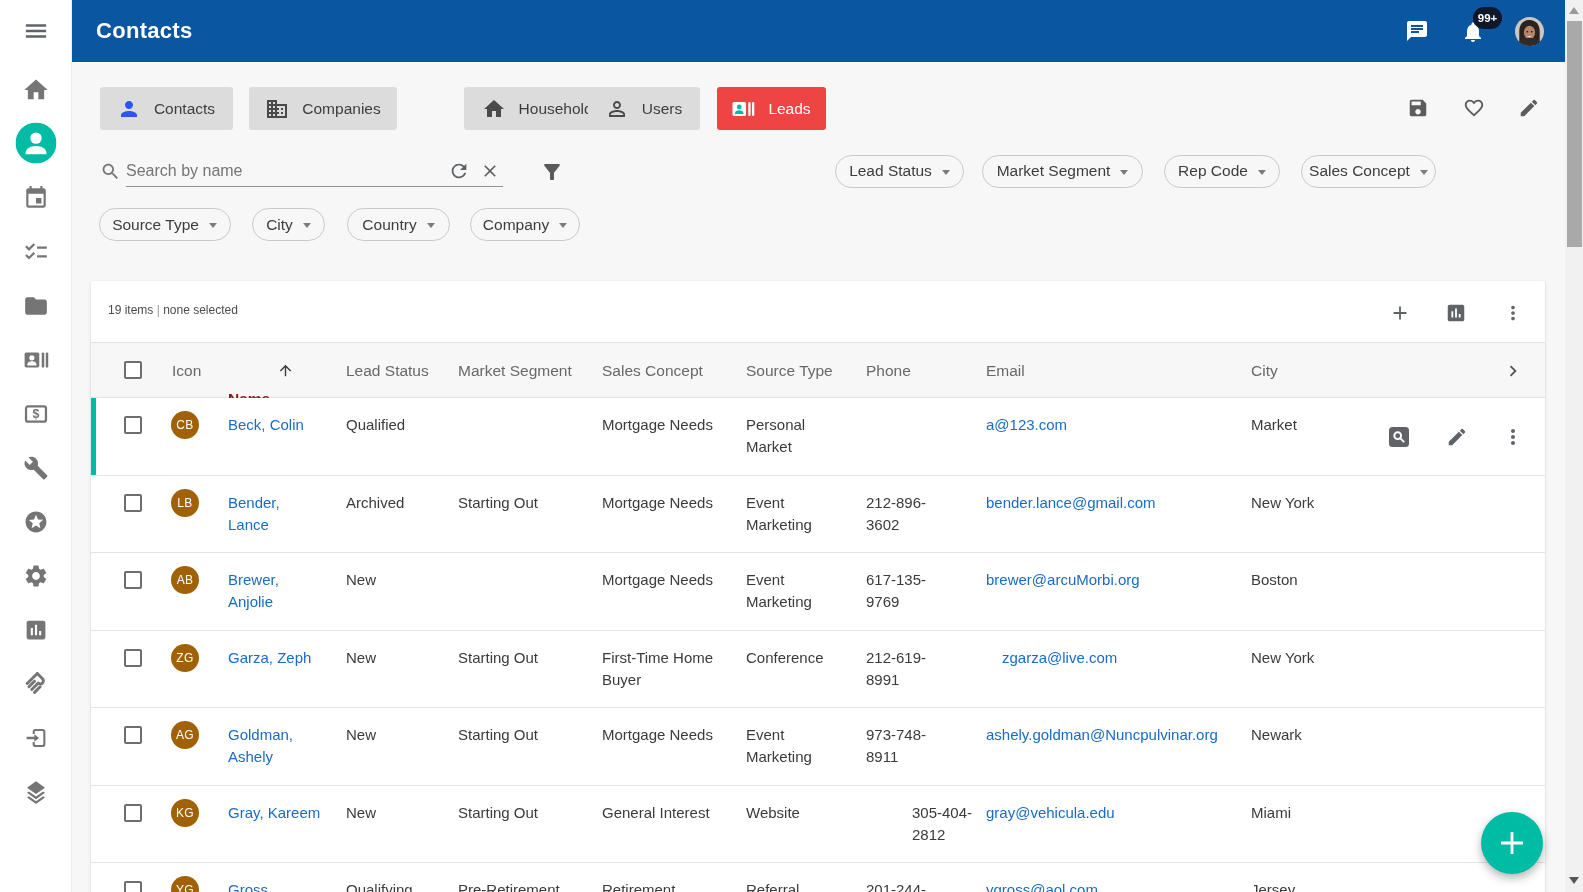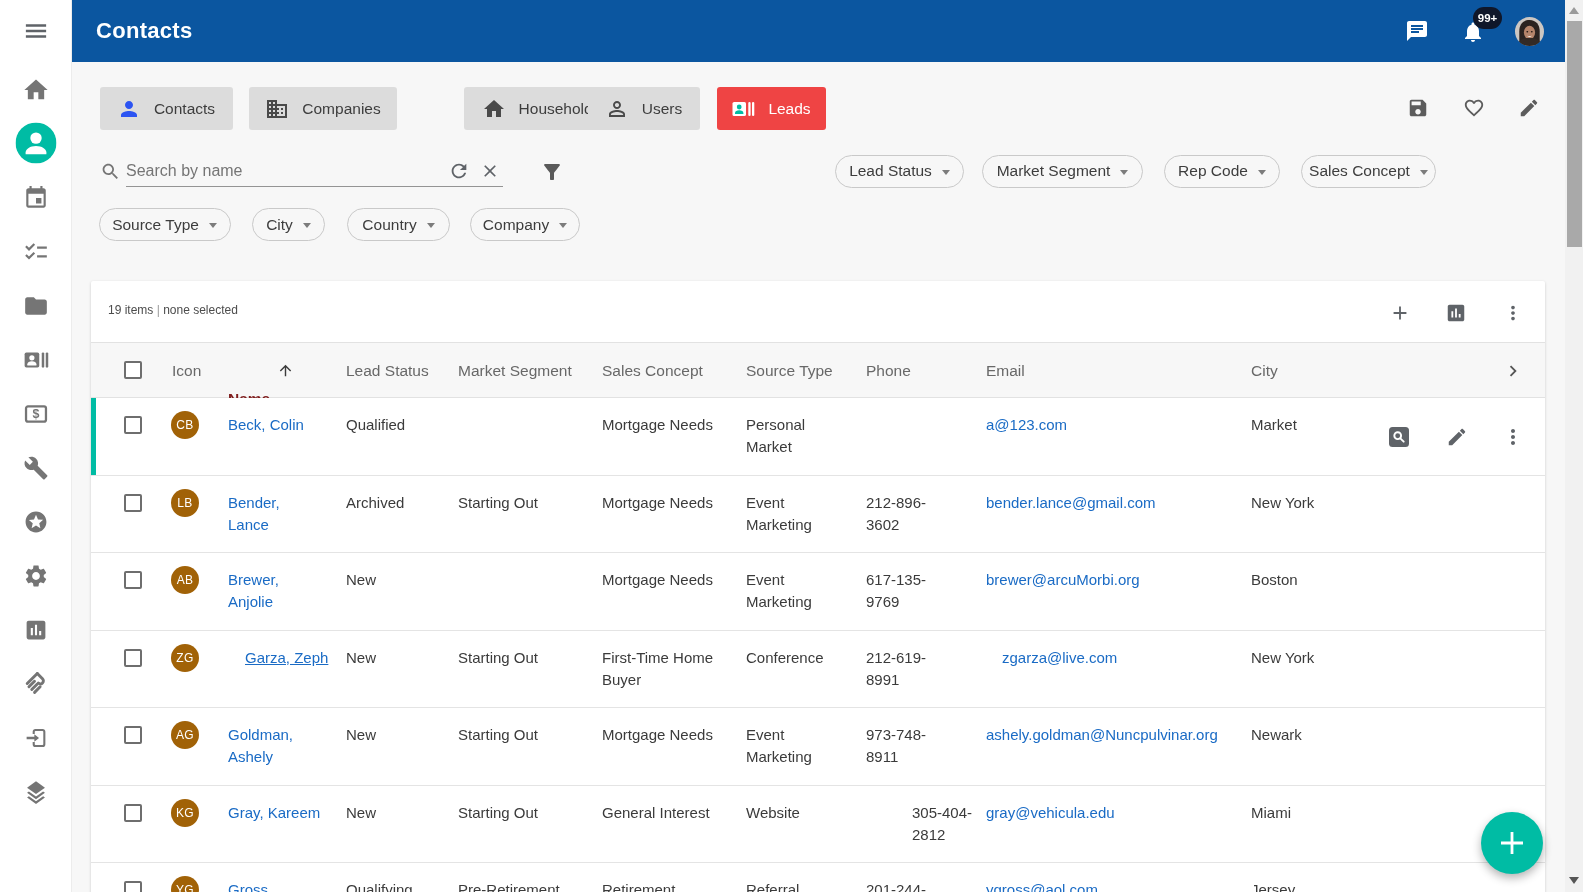--- a/index.html
+++ b/index.html
@@ -203,21 +203,21 @@
 <div class="cell" style="left:255px;">New</div>
 <div class="cell" style="left:511px;">Mortgage Needs</div>
 <div class="cell" style="left:655px;">Event<br>Marketing</div>
 <div class="cell" style="left:775px;">617-135-<br>9769</div>
 <div class="cell link" style="left:895px;">brewer@arcuMorbi.org</div>
 <div class="cell" style="left:1160px;">Boston</div>
 </div>
 <div class="row" style="top:349.9px;height:77.1px;">
 <div class="cbx" style="left:33px;top:18px;"></div>
         <div class="avatar" style="left:80px;top:13px;">ZG</div>
-<div class="cell link" style="left:154px;text-decoration:underline;">Garza, Zeph</div>
+<div class="cell link" style="left:137px;">Garza, Zeph</div>
 <div class="cell" style="left:255px;">New</div>
 <div class="cell" style="left:367px;">Starting Out</div>
 <div class="cell" style="left:511px;">First-Time Home<br>Buyer</div>
 <div class="cell" style="left:655px;">Conference</div>
 <div class="cell" style="left:775px;">212-619-<br>8991</div>
 <div class="cell link" style="left:895px;margin-left:16px;">zgarza@live.com</div>
 <div class="cell" style="left:1160px;">New York</div>
 </div>
 <div class="row" style="top:427px;height:77.6px;">
 <div class="cbx" style="left:33px;top:18px;"></div>

